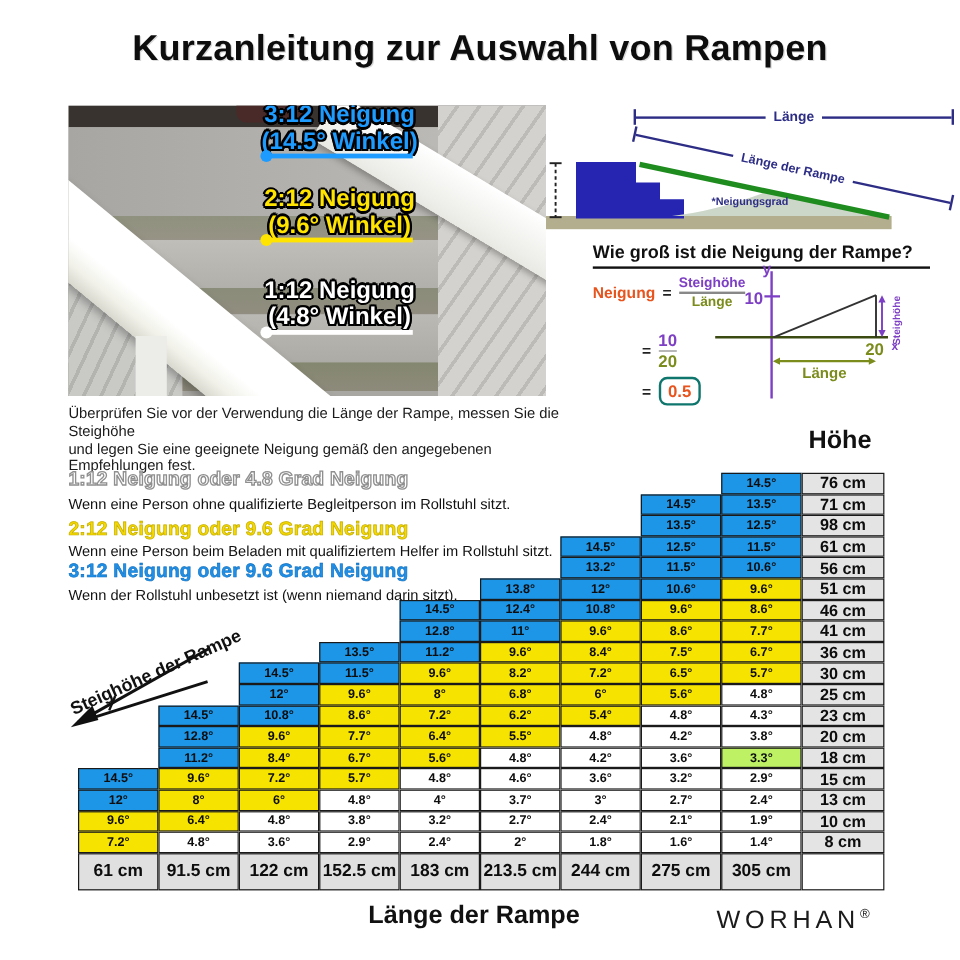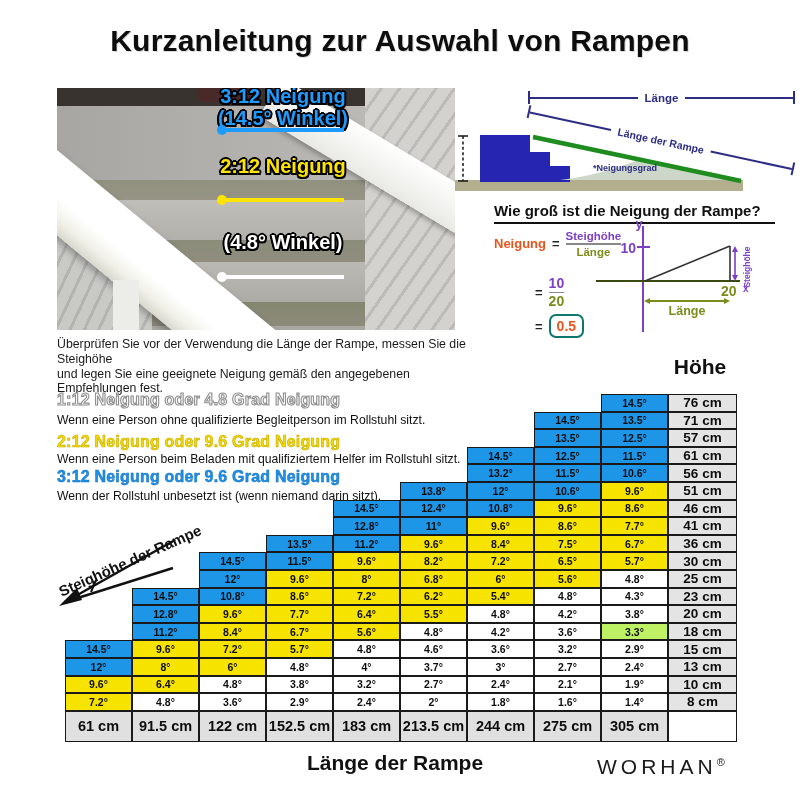--- a/index.html
+++ b/index.html
@@ -129,25 +129,27 @@
 
     <div id="ol1" class="ol-text">
       <div>3:12 Neigung</div>
       <div>(14.5° Winkel)</div>
     </div>
     <div id="ln1" class="ol-line"></div>
     <div id="dt1" class="ol-dot"></div>
 
     <div id="ol2" class="ol-text">
       <div>2:12 Neigung</div>
+      <div>(9.6° Winkel)</div>
     </div>
     <div id="ln2" class="ol-line"></div>
     <div id="dt2" class="ol-dot"></div>
 
     <div id="ol3" class="ol-text">
+      <div>1:12 Neigung</div>
       <div>(4.8° Winkel)</div>
     </div>
     <div id="ln3" class="ol-line"></div>
     <div id="dt3" class="ol-dot"></div>
   </div>
 
   <div id="ramp-diagram" class="abs">
     <div id="ground"></div>
     <svg width="345" height="115" viewBox="0 0 345 115" style="position:absolute;left:0;top:0">
       <polygon points="25,97 25,50 75,50 75,67 95,67 95,81 115,81 115,97" fill="#2525b2"></polygon>
@@ -232,21 +234,21 @@
 
   <div id="hoehe" class="abs">Höhe</div>
   <div id="angle-table">
       <div class="cell " style="grid-area: 1 / 9; background: rgb(29, 150, 232);">14.5°</div>
       <div class="cell hcell" style="grid-area: 1 / 10;">76 cm</div>
       <div class="cell " style="grid-area: 2 / 8; background: rgb(29, 150, 232);">14.5°</div>
       <div class="cell " style="grid-area: 2 / 9; background: rgb(29, 150, 232);">13.5°</div>
       <div class="cell hcell" style="grid-area: 2 / 10;">71 cm</div>
       <div class="cell " style="grid-area: 3 / 8; background: rgb(29, 150, 232);">13.5°</div>
       <div class="cell " style="grid-area: 3 / 9; background: rgb(29, 150, 232);">12.5°</div>
-      <div class="cell hcell" style="grid-area: 3 / 10;">57 cm</div>
+      <div class="cell hcell" style="grid-area: 3 / 10;">98 cm</div>
       <div class="cell " style="grid-area: 4 / 7; background: rgb(29, 150, 232);">14.5°</div>
       <div class="cell " style="grid-area: 4 / 8; background: rgb(29, 150, 232);">12.5°</div>
       <div class="cell " style="grid-area: 4 / 9; background: rgb(29, 150, 232);">11.5°</div>
       <div class="cell hcell" style="grid-area: 4 / 10;">61 cm</div>
       <div class="cell " style="grid-area: 5 / 7; background: rgb(29, 150, 232);">13.2°</div>
       <div class="cell " style="grid-area: 5 / 8; background: rgb(29, 150, 232);">11.5°</div>
       <div class="cell " style="grid-area: 5 / 9; background: rgb(29, 150, 232);">10.6°</div>
       <div class="cell hcell" style="grid-area: 5 / 10;">56 cm</div>
       <div class="cell " style="grid-area: 6 / 6; background: rgb(29, 150, 232);">13.8°</div>
       <div class="cell " style="grid-area: 6 / 7; background: rgb(29, 150, 232);">12°</div>

